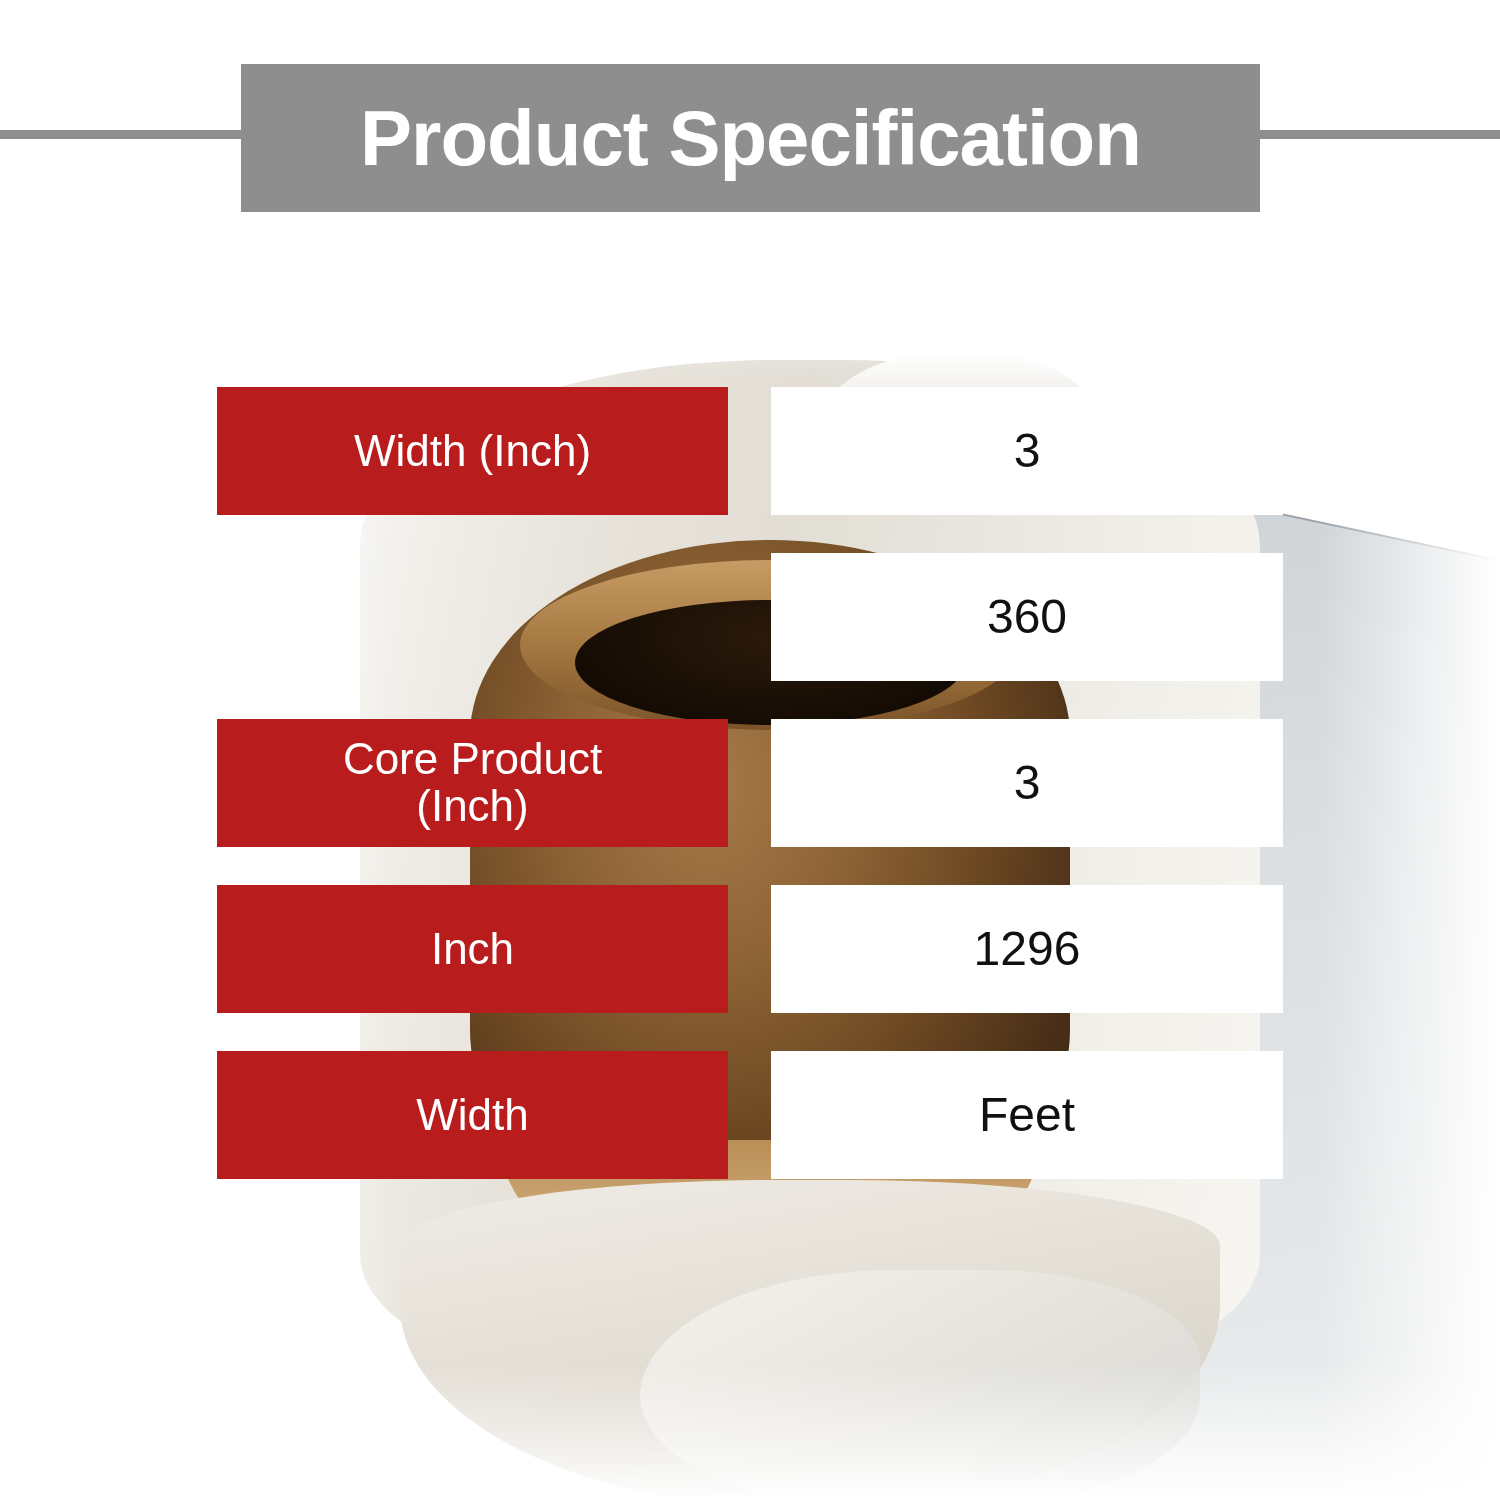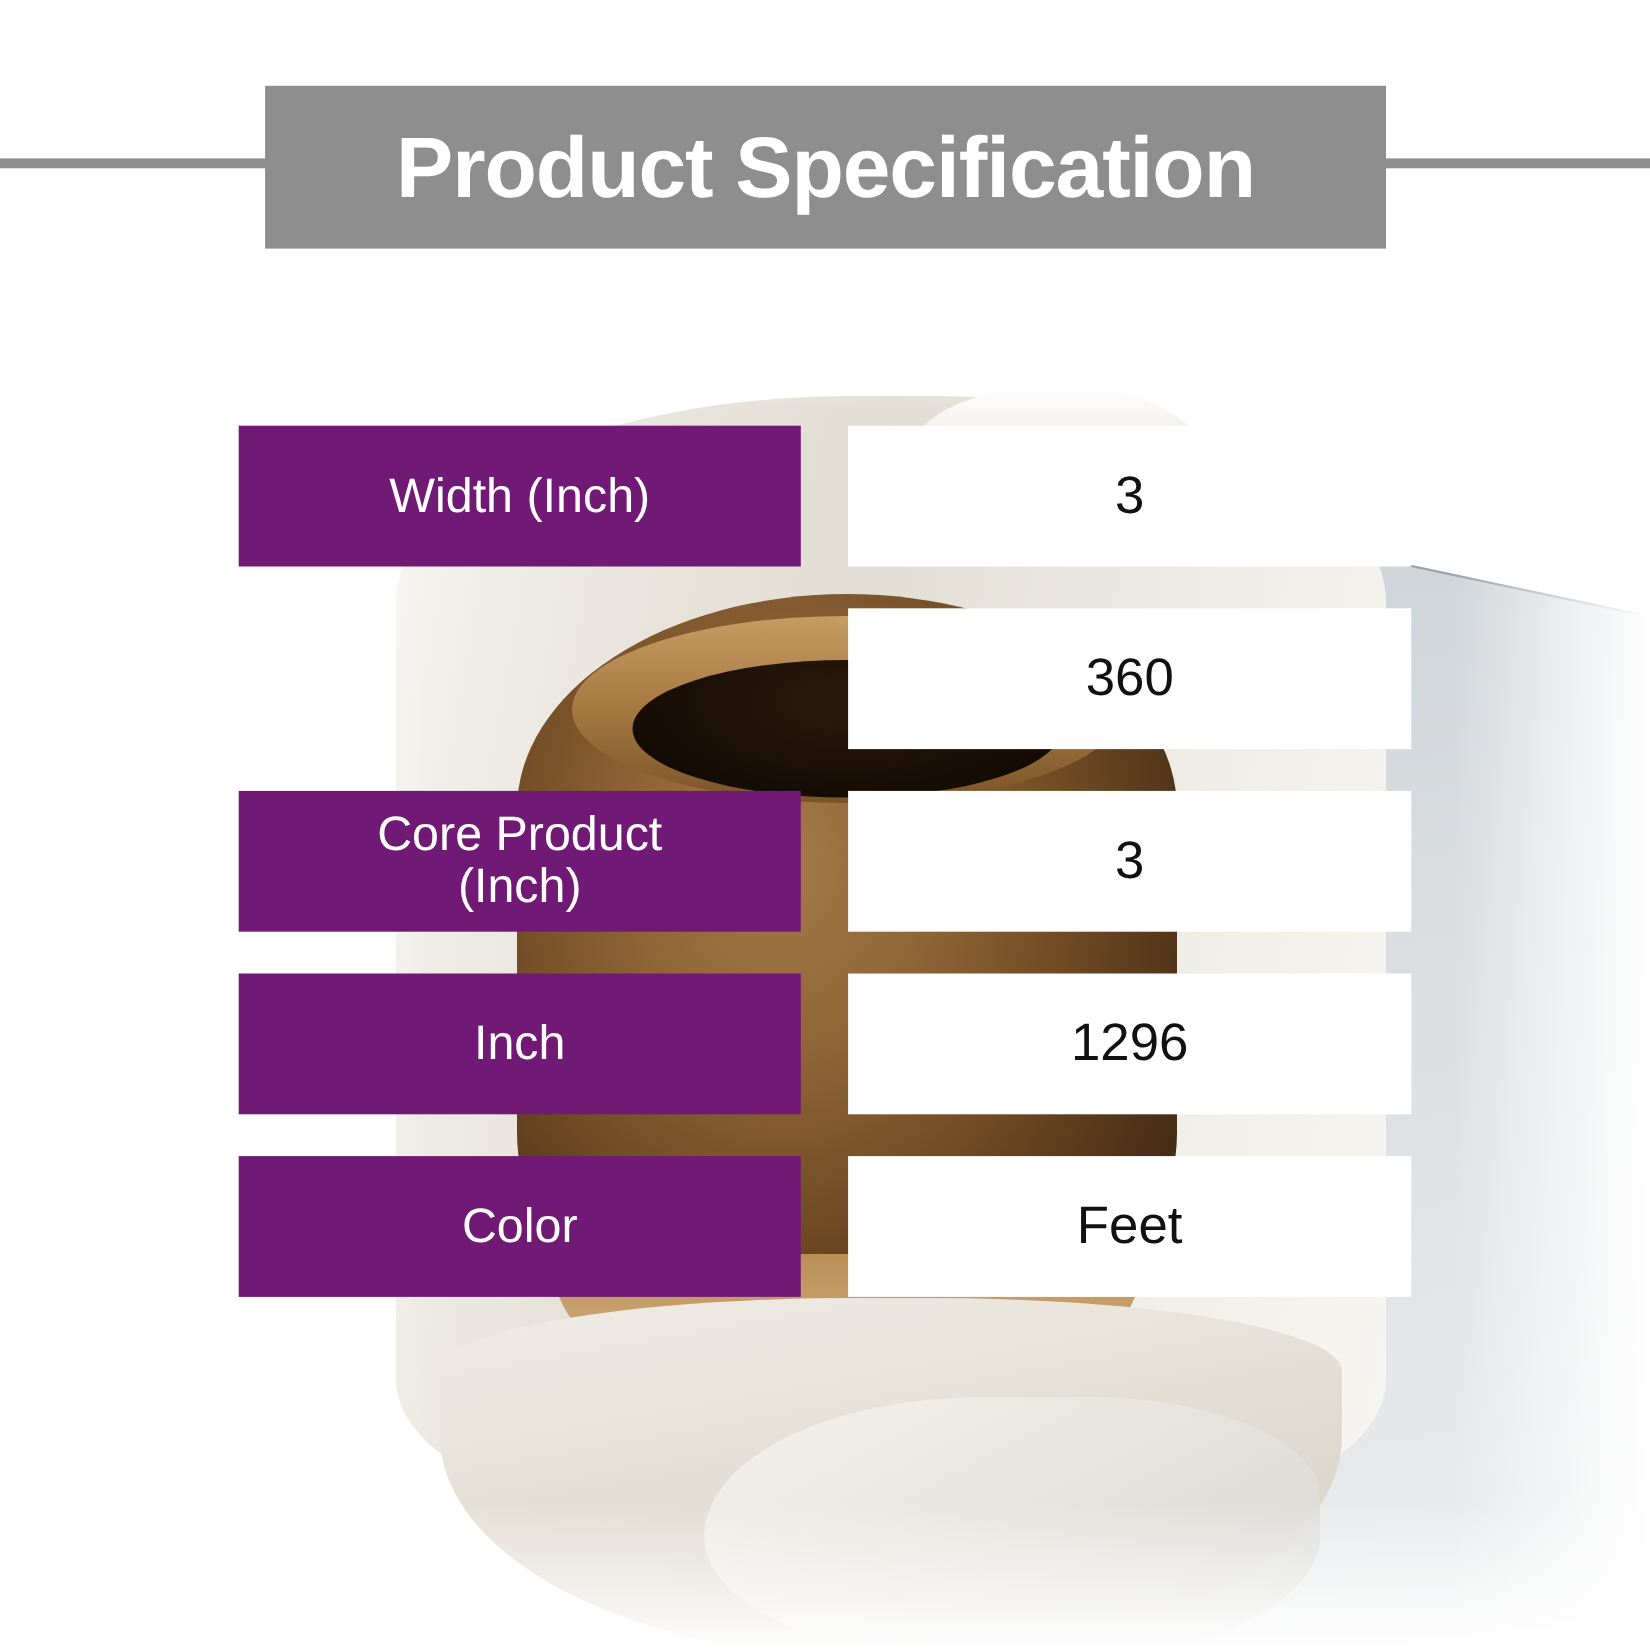--- a/index.html
+++ b/index.html
@@ -142,21 +142,21 @@
       linear-gradient(270deg, #ffffff 0%, rgba(255,255,255,0) 12%),
       linear-gradient(0deg, #ffffff 0%, rgba(255,255,255,0) 9%),
       linear-gradient(180deg, #ffffff 0%, rgba(255,255,255,.98) 16%, rgba(255,255,255,0) 25%);
   }
 
   
   .header {
     position: absolute;
     left: 0;
     right: 0;
-    top: 78px;
+    top: 64px;
     height: 148px;
   }
   .rule {
     position: absolute;
     top: 66px;
     height: 9px;
     background: #8e8e8e;
   }
   .rule-left  { left: 0;    width: 246px; }
   .rule-right { left: 1255px; width: 245px; }
@@ -191,21 +191,21 @@
     position: relative;
     height: 128px;
     margin-bottom: 38px;
   }
   .label-cell {
     position: absolute;
     left: 217px;
     top: 0;
     width: 511px;
     height: 128px;
-    background: #701a75;
+    background: #b91c1c;
     display: flex;
     align-items: center;
     justify-content: center;
     box-sizing: border-box;
     padding: 0 14px;
   }
   .label-text {
     color: #ffffff;
     font-size: 44px;
     font-weight: 400;
@@ -290,21 +290,21 @@
       <div class="label-cell">
         <span class="label-text">Inch</span>
       </div>
       <div class="value-cell">
         <span class="value-text">1296</span>
       </div>
     </div>
 
     <div class="spec-row">
       <div class="label-cell">
-        <span class="label-text">Color</span>
+        <span class="label-text">Width</span>
       </div>
       <div class="value-cell">
         <span class="value-text">Feet</span>
       </div>
     </div>
 
   </div>
 </div>
 
 </body></html>

